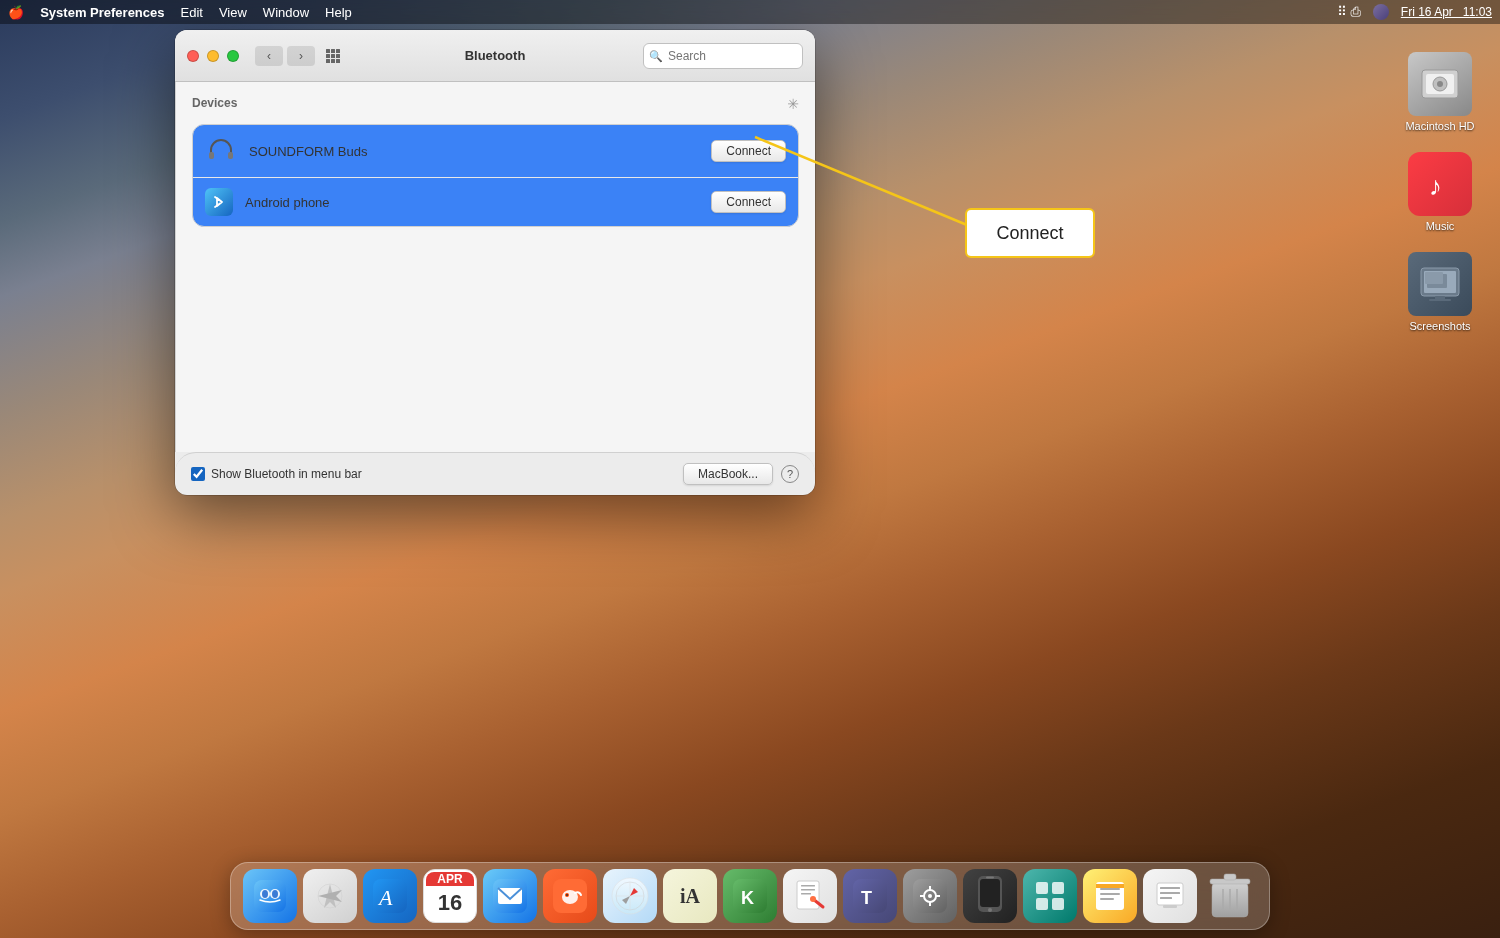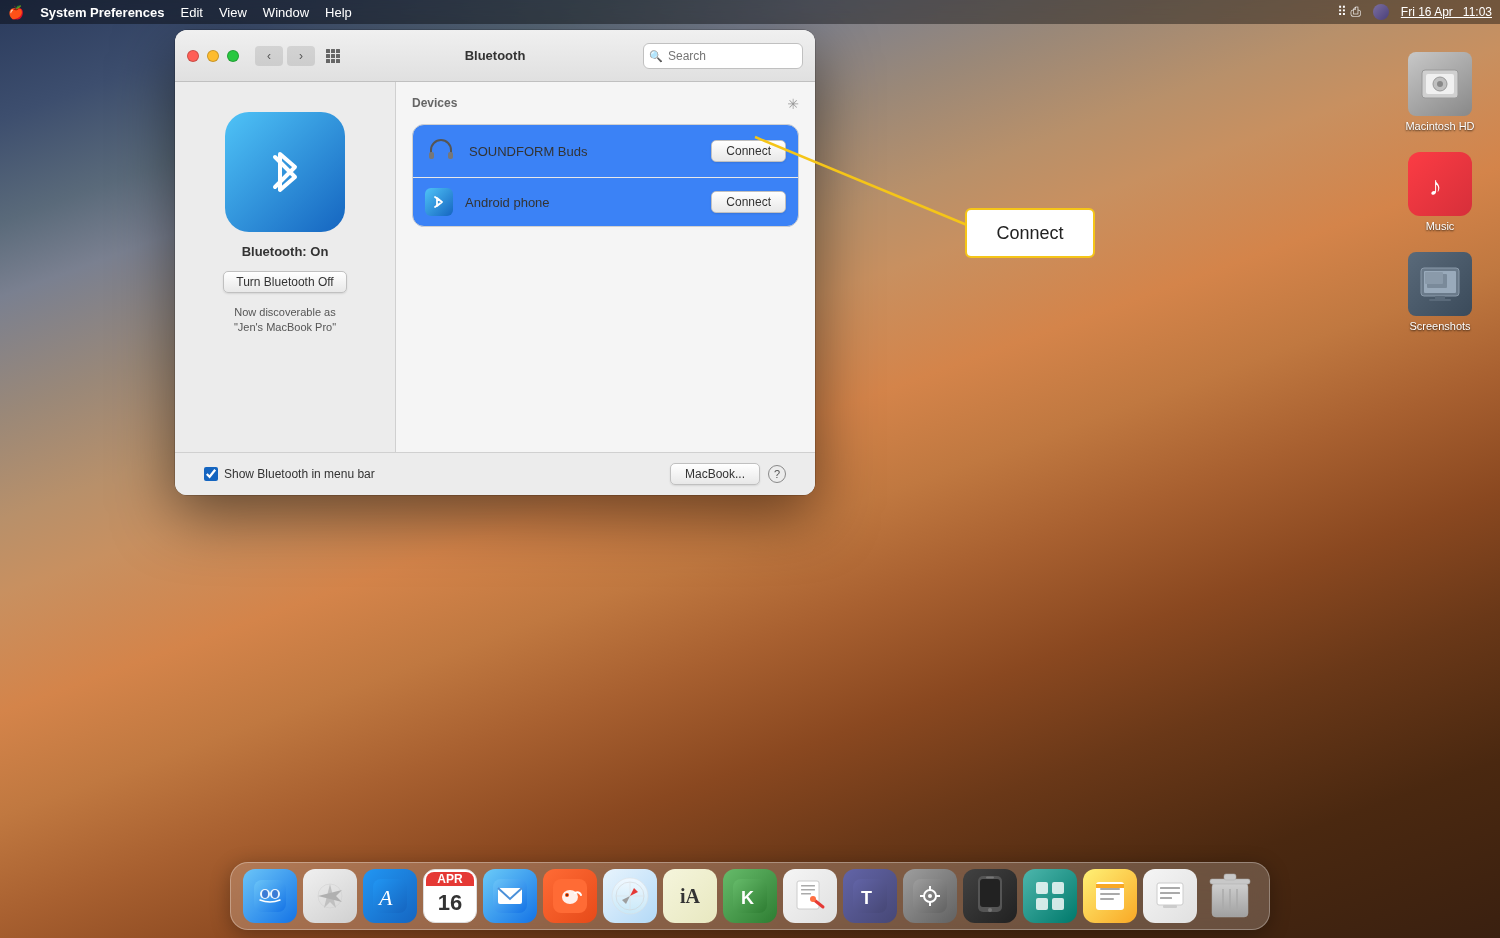--- a/index.html
+++ b/index.html
@@ -347,26 +347,27 @@
       border-radius: 5px;
       padding: 3px 14px;
       font-size: 12px;
       color: #333;
       cursor: pointer;
       box-shadow: 0 1px 2px rgba(0,0,0,0.1);
     }
 
     
     .window-footer {
-      padding: 10px 29px;
+      padding: 10px 16px;
       border-top: 1px solid #d0d0d0;
       display: flex;
       align-items: center;
       justify-content: space-between;
       background: #ececec;
+      border-radius: 21px;
     }
     .footer-left {
       display: flex;
       align-items: center;
       gap: 6px;
     }
     .footer-checkbox {
       width: 14px;
       height: 14px;
       accent-color: #1565c0;
@@ -543,33 +544,20 @@
       </div>
       <div class="window-title">Bluetooth</div>
       <div class="window-search">
         <span class="search-icon-wrap">🔍</span>
         <input type="text" placeholder="Search" style="">
       </div>
     </div>
 
     <div class="window-content">
 
-      <div class="bluetooth-panel">
-        <div class="bluetooth-icon-wrap">
-          <svg class="bt-svg" viewBox="0 0 60 60">
-            <polyline points="20,15 40,35 25,48 25,12 40,25 20,45" fill="none" stroke="white" stroke-width="4" stroke-linejoin="round" stroke-linecap="round"></polyline>
-          </svg>
-        </div>
-        <div class="bluetooth-status">Bluetooth: On</div>
-        <button class="bluetooth-toggle-btn">Turn Bluetooth Off</button>
-        <div class="bluetooth-discoverable">
-          <span>Now discoverable as</span><br>
-          <span>"Jen's MacBook Pro"</span>
-        </div>
-      </div>
 
       <div class="devices-panel">
         <div class="devices-header">
           <span class="devices-title">Devices</span>
           <span class="devices-spinner">✳</span>
         </div>
 
         <div class="device-list">
 
           <div class="device-item">

